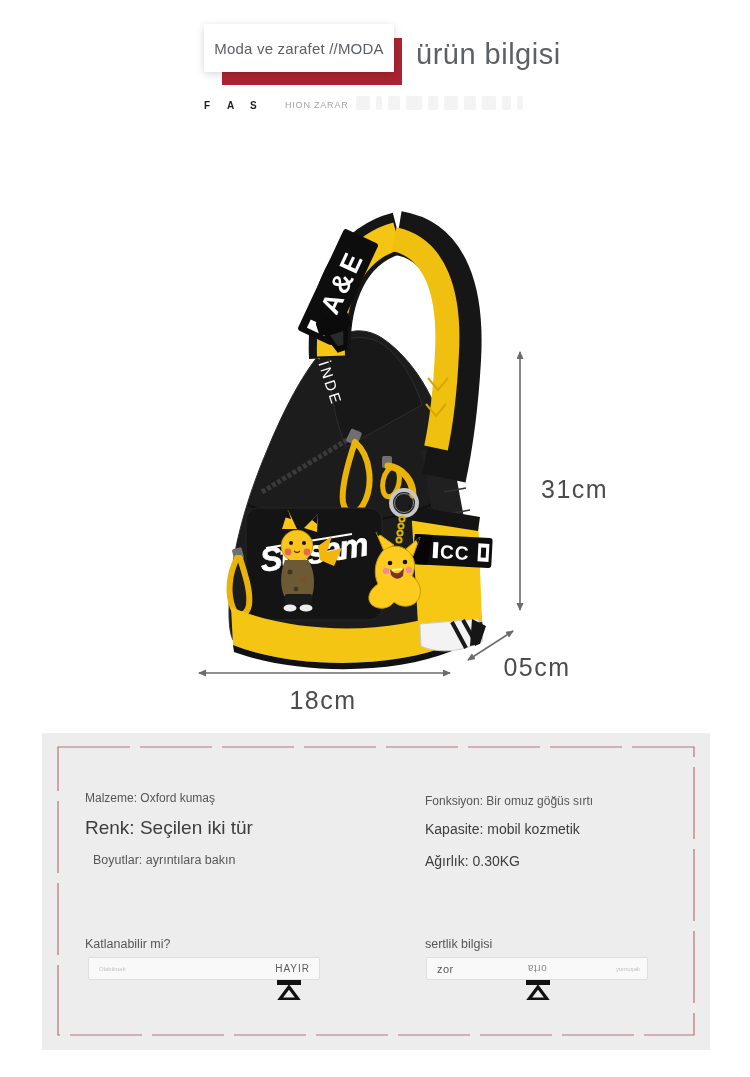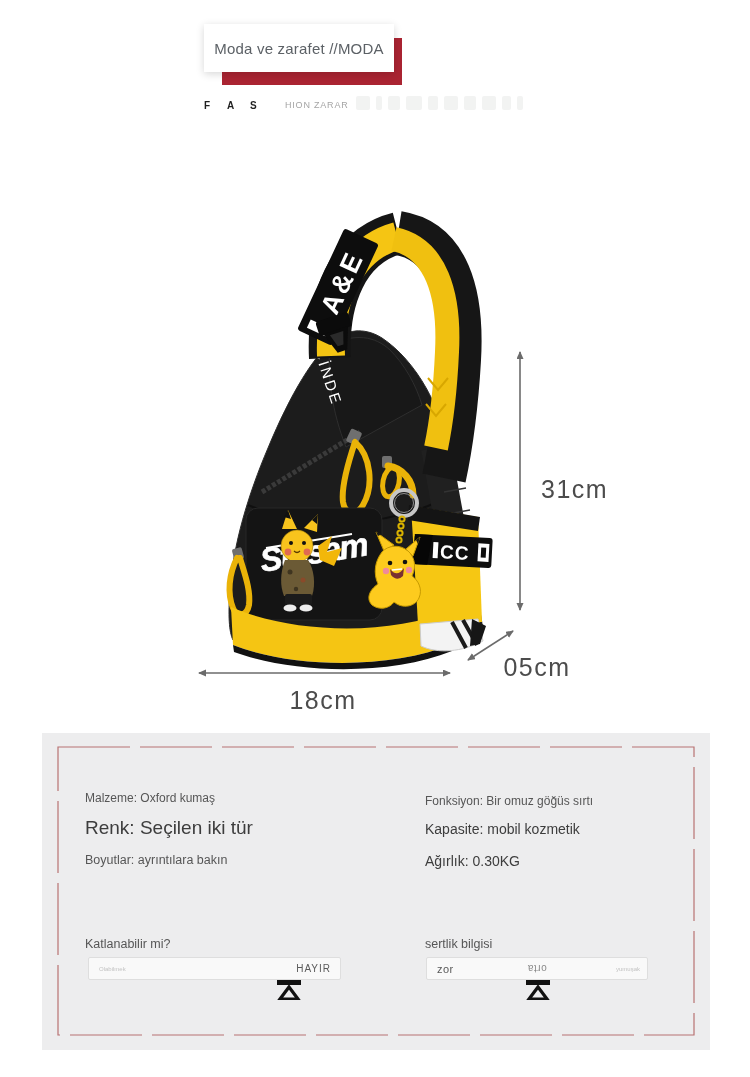--- a/index.html
+++ b/index.html
@@ -21,21 +21,21 @@
   
   .figure-svg{position:absolute;left:0;top:0;width:750px;height:1077px;pointer-events:none;}
   .figure-svg text{font-family:"Liberation Sans", sans-serif;}
   .dim-label{font-size:25px;fill:#4c4c4c;letter-spacing:1.5px;}
 
   
   .panel{position:absolute;left:42px;top:733px;width:668px;height:317px;background:#ededee;}
   .panel-border{position:absolute;left:0;top:0;width:668px;height:317px;}
   .spec{position:absolute;white-space:nowrap;}
   .spec-sm{font-size:12px;color:#565656;}
-  .spec-sm2{font-size:12.5px;color:#565656;}
+  .spec-sm2{font-size:12.5px;color:#565656;margin-left:8px;}
   .spec-md{font-size:14px;color:#3d3d3d;}
   .spec-lg{font-size:19px;color:#3d3d3d;}
   .q-label{position:absolute;font-size:12.5px;color:#565656;}
   .scale-bar{position:absolute;height:23px;background:#f9f9f9;border:1px solid #dedede;border-radius:2px;
       display:flex;align-items:center;box-sizing:border-box;}
   .scale-left{font-size:11px;color:#5a5a5a;margin-left:10px;letter-spacing:.5px;}
   .scale-left-tiny{font-size:6px;color:#c3c3c3;margin-left:10px;}
   .scale-mid-flip{position:absolute;left:0;right:0;text-align:center;font-size:10px;color:#8a8a8a;
       transform:rotate(180deg);letter-spacing:.5px;}
   .scale-right{position:absolute;right:9px;font-size:10px;color:#5a5a5a;letter-spacing:1px;}
@@ -44,20 +44,21 @@
 </style>
 </head>
 <body>
 
 <div class="page">
 
   <div class="red-block"></div>
   <div class="badge-card">
     <span>Moda ve zarafet //MODA</span>
   </div>
+  <div class="page-title">ürün bilgisi</div>
 
   <div class="brand-row">
     <span class="brand-letter">F</span>
     <span class="brand-letter">A</span>
     <span class="brand-letter">S</span>
     <span class="brand-rest">HION ZARAR</span>
   </div>
   <div class="ghost-row">
     <i style="width:14px"></i>
       <i style="width:6px"></i>
@@ -214,21 +215,21 @@
 
     <div class="spec spec-sm" style="left:43px;top:58px">Malzeme: Oxford kumaş</div>
     <div class="spec spec-lg" style="left:43px;top:84px">Renk: Seçilen iki tür</div>
     <div class="spec spec-sm2" style="left:43px;top:120px">Boyutlar: ayrıntılara bakın</div>
 
     <div class="spec spec-sm" style="left:383px;top:61px">Fonksiyon: Bir omuz göğüs sırtı</div>
     <div class="spec spec-md" style="left:383px;top:88px">Kapasite: mobil kozmetik</div>
     <div class="spec spec-md" style="left:383px;top:120px">Ağırlık: 0.30KG</div>
 
     <div class="q-label" style="left:43px;top:204px">Katlanabilir mi?</div>
-    <div class="scale-bar" style="left:46px;top:224px;width:253px">
+    <div class="scale-bar" style="left:46px;top:224px;width:232px">
       <span class="scale-left-tiny">Olabilmek</span>
       <span class="scale-right">HAYIR</span>
     </div>
     <svg class="pointer-icon" style="left:234px;top:247px" viewBox="0 0 26 20">
       <rect x="1" y="0" width="24" height="5" fill="#111111"></rect>
       <path d="M13,7 L22,19 L4,19 Z" fill="none" stroke="#111111" stroke-width="3.2"></path>
     </svg>
 
     <div class="q-label" style="left:383px;top:204px">sertlik bilgisi</div>
     <div class="scale-bar" style="left:384px;top:224px;width:222px">

